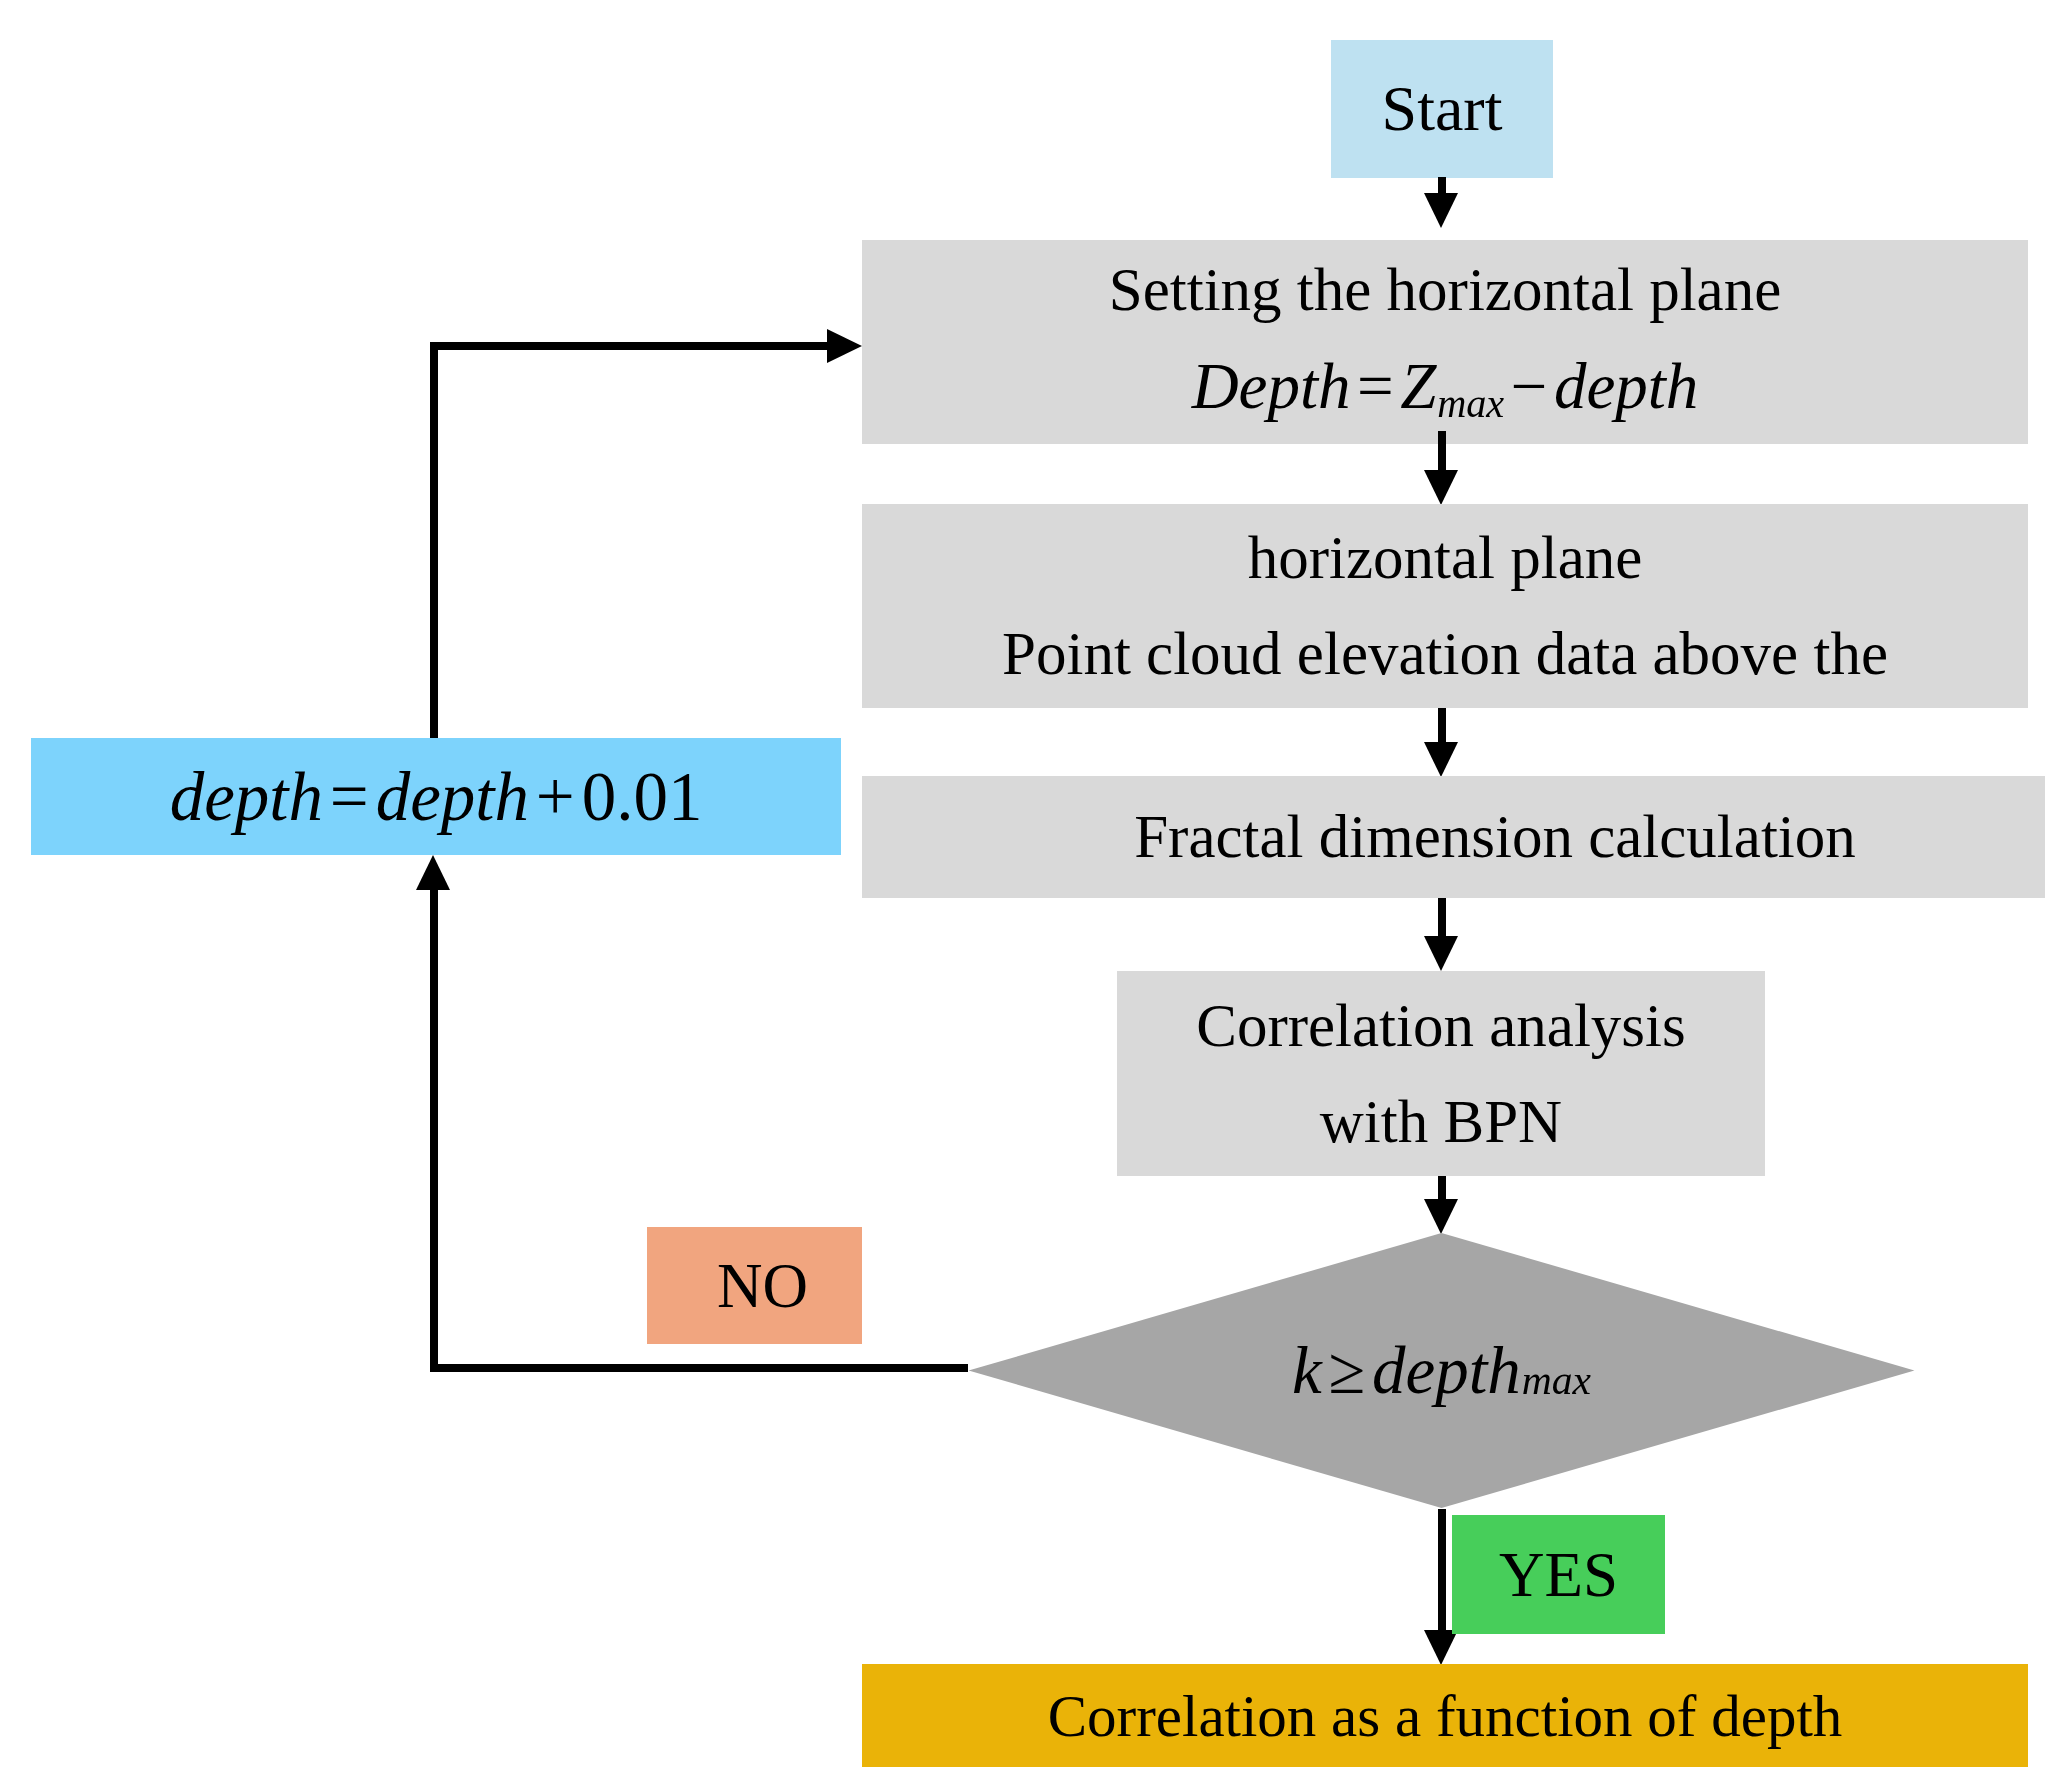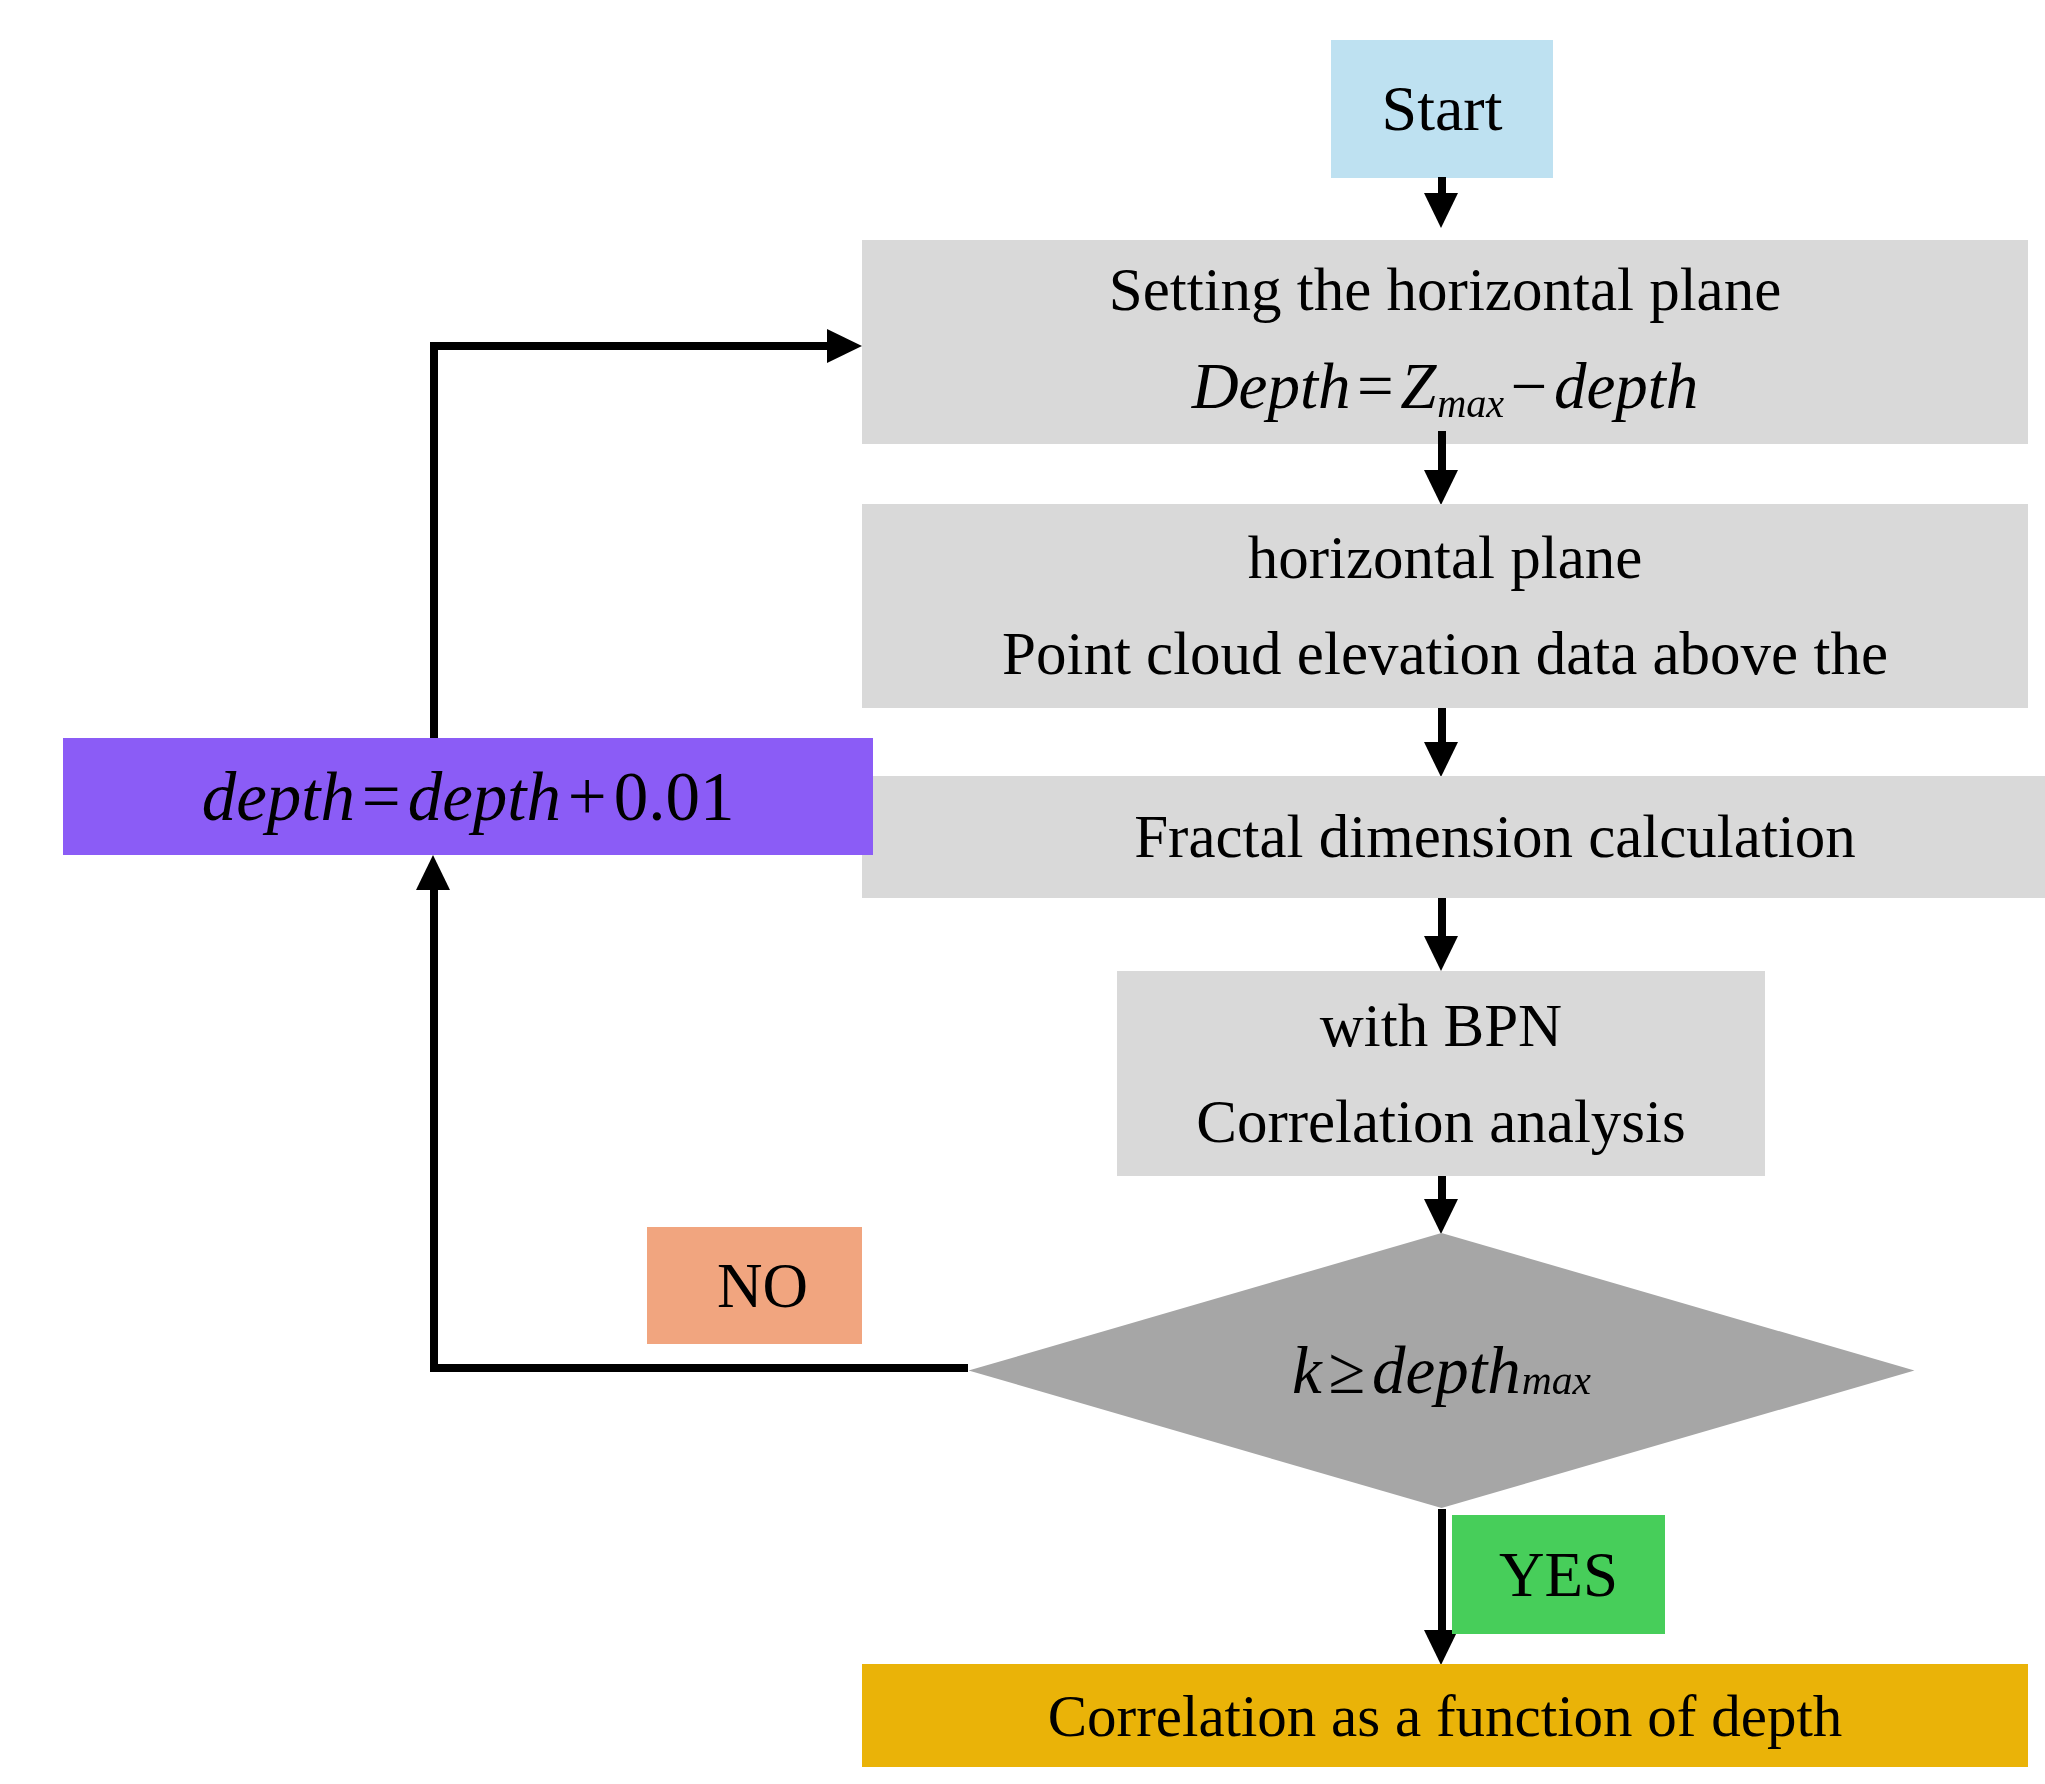--- a/index.html
+++ b/index.html
@@ -131,22 +131,22 @@
   <div class="node" id="fractal-node" style="background-color: rgb(217, 217, 217);">
     <span>Fractal dimension calculation</span>
   </div>
 
   <div>
     <div class="vline" id="a4-shaft"></div>
     <div class="head-down" id="a4-head"></div>
   </div>
 
   <div class="node" id="correlation-node" style="background-color: rgb(217, 217, 217);">
+    <div>Correlation analysis</div>
     <div>with BPN</div>
-    <div>Correlation analysis</div>
   </div>
 
   <div>
     <div class="vline" id="a5-shaft"></div>
     <div class="head-down" id="a5-head"></div>
   </div>
 
   <div id="decision-diamond">
     <svg width="947" height="275" viewBox="0 0 1479 430">
       <polygon points="739.5,0 1479,215 739.5,430 0,215" fill="#a6a6a6"></polygon>
@@ -175,21 +175,21 @@
   <div>
     <div class="hline" id="no-hline"></div>
     <div class="vline" id="no-vline"></div>
     <div class="head-up" id="no-head"></div>
   </div>
 
   <div class="node" id="no-badge" style="background-color: rgb(241, 165, 127); padding-left: 16px;">
     <span>NO</span>
   </div>
 
-  <div class="node" id="increment-node" style="background-color: #8b5cf6; margin-left: 32px;">
+  <div class="node" id="increment-node" style="background-color: #7dd3fc;">
     <div>
       <span class="it">depth</span><span class="op">=</span><span class="it">depth</span><span class="op">+</span><span>0.01</span>
     </div>
   </div>
 
   <div>
     <div class="vline" id="loop-vline"></div>
     <div class="hline" id="loop-hline"></div>
     <div class="head-right" id="loop-head"></div>
   </div>

